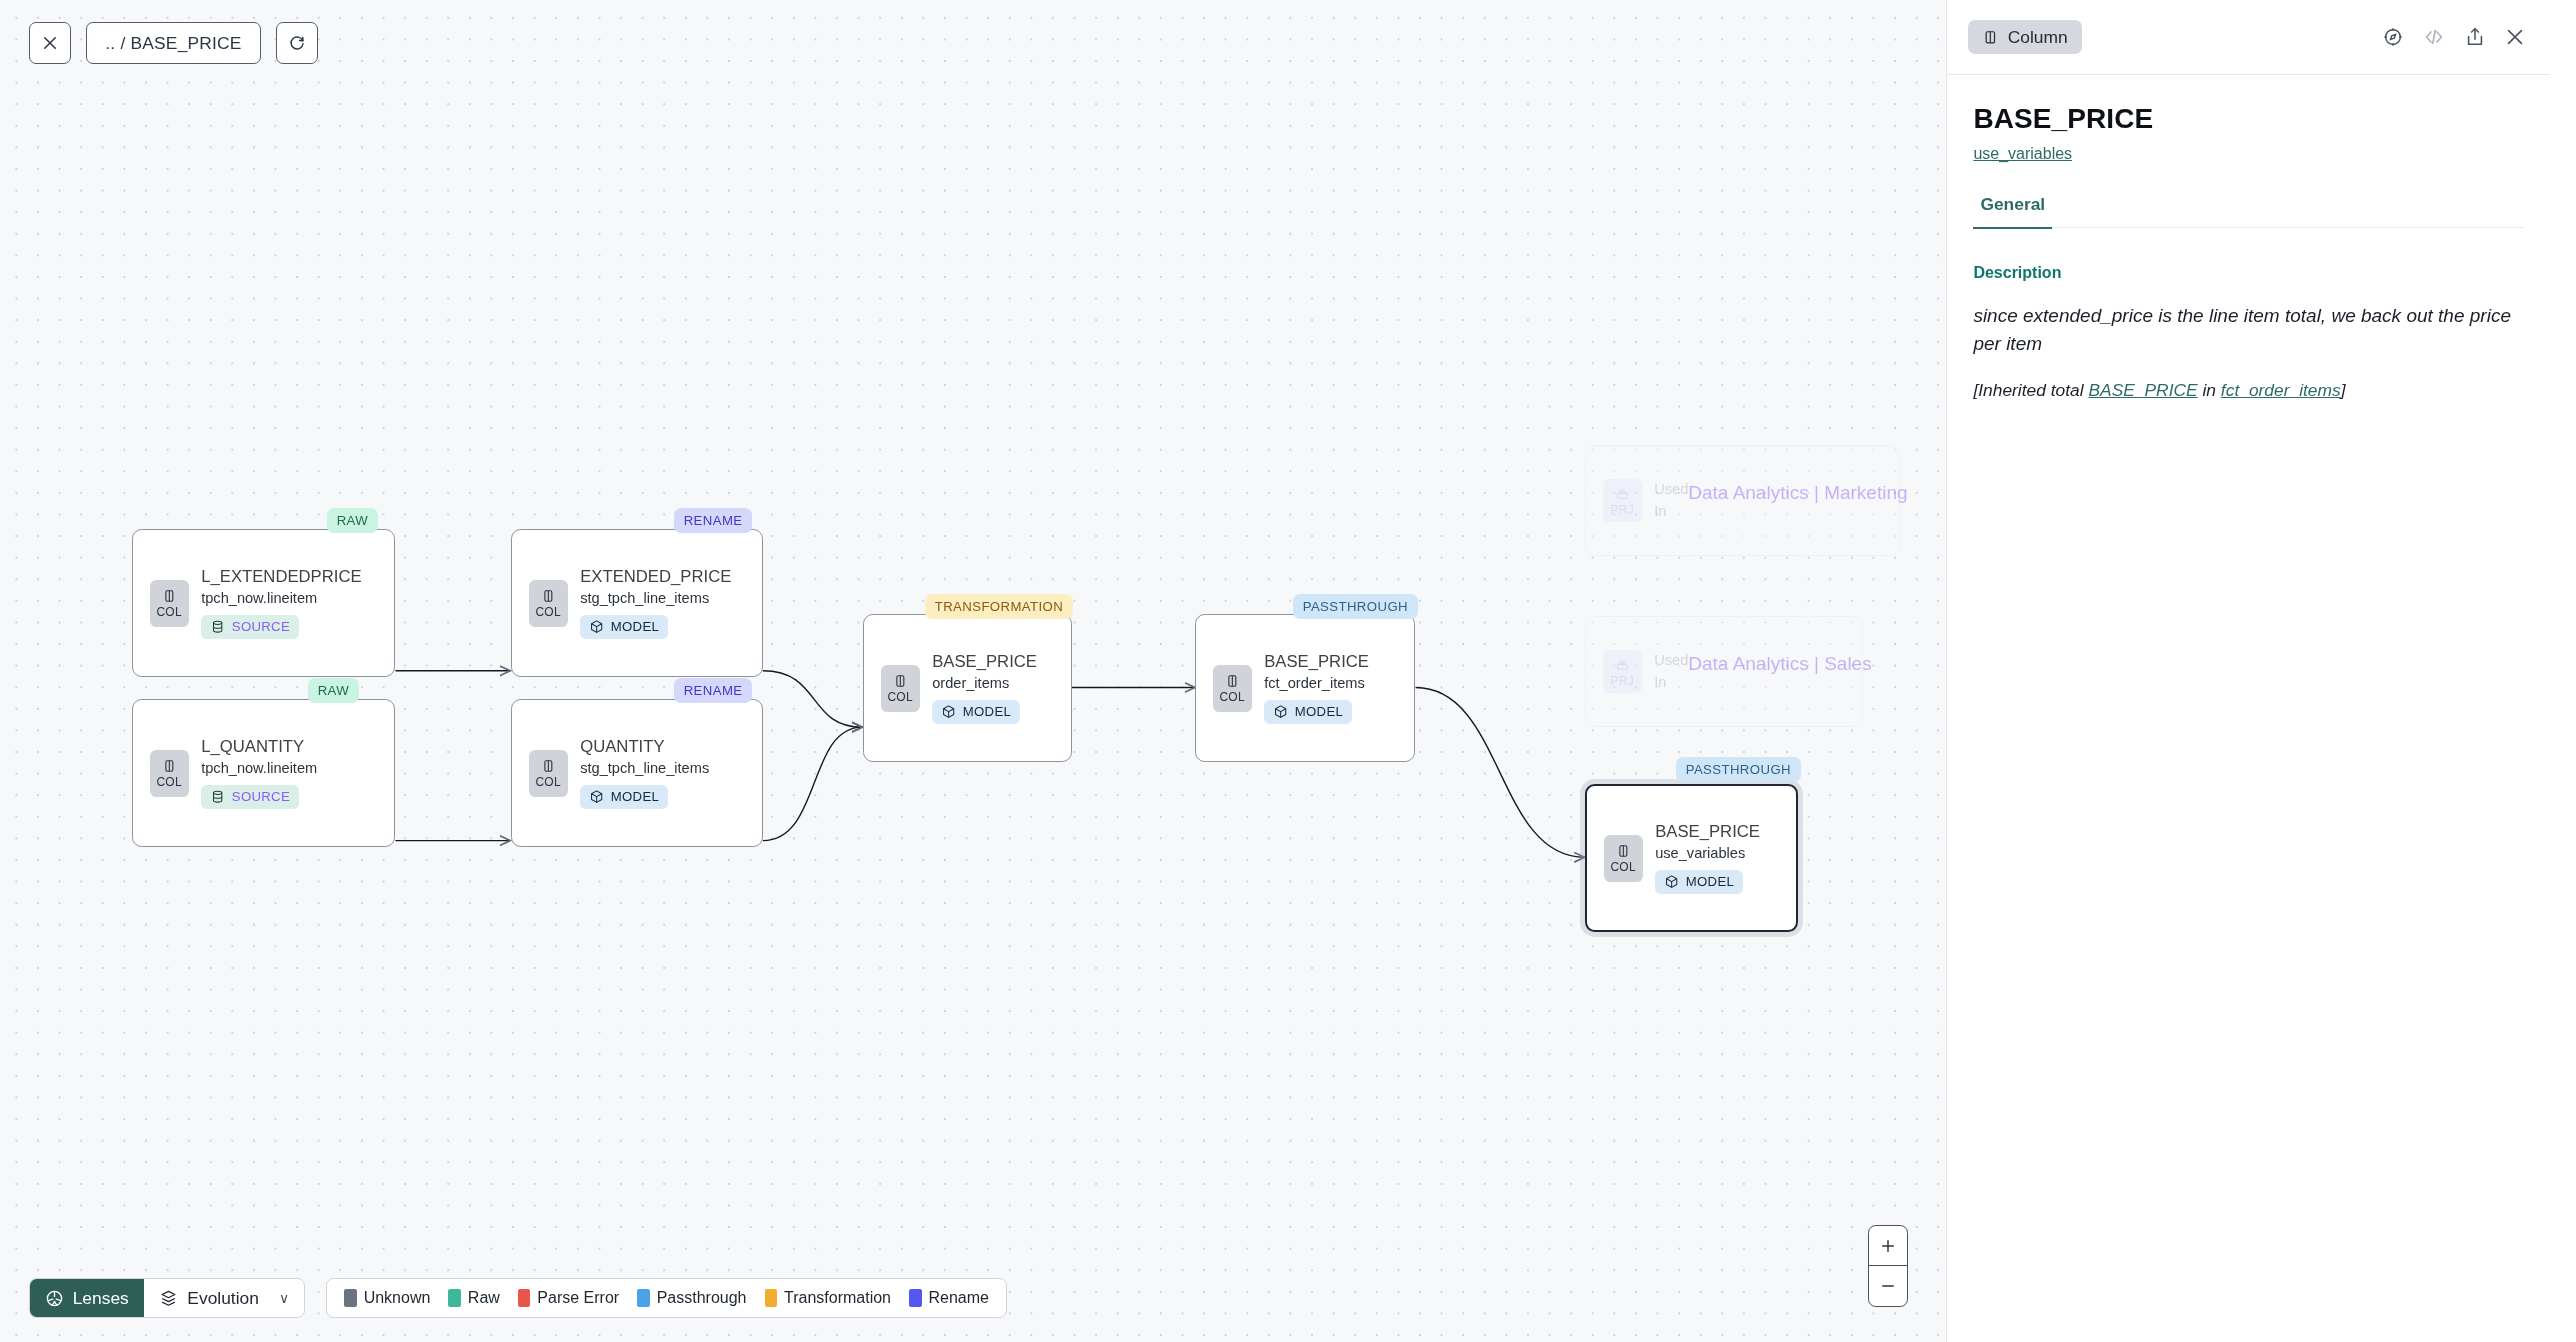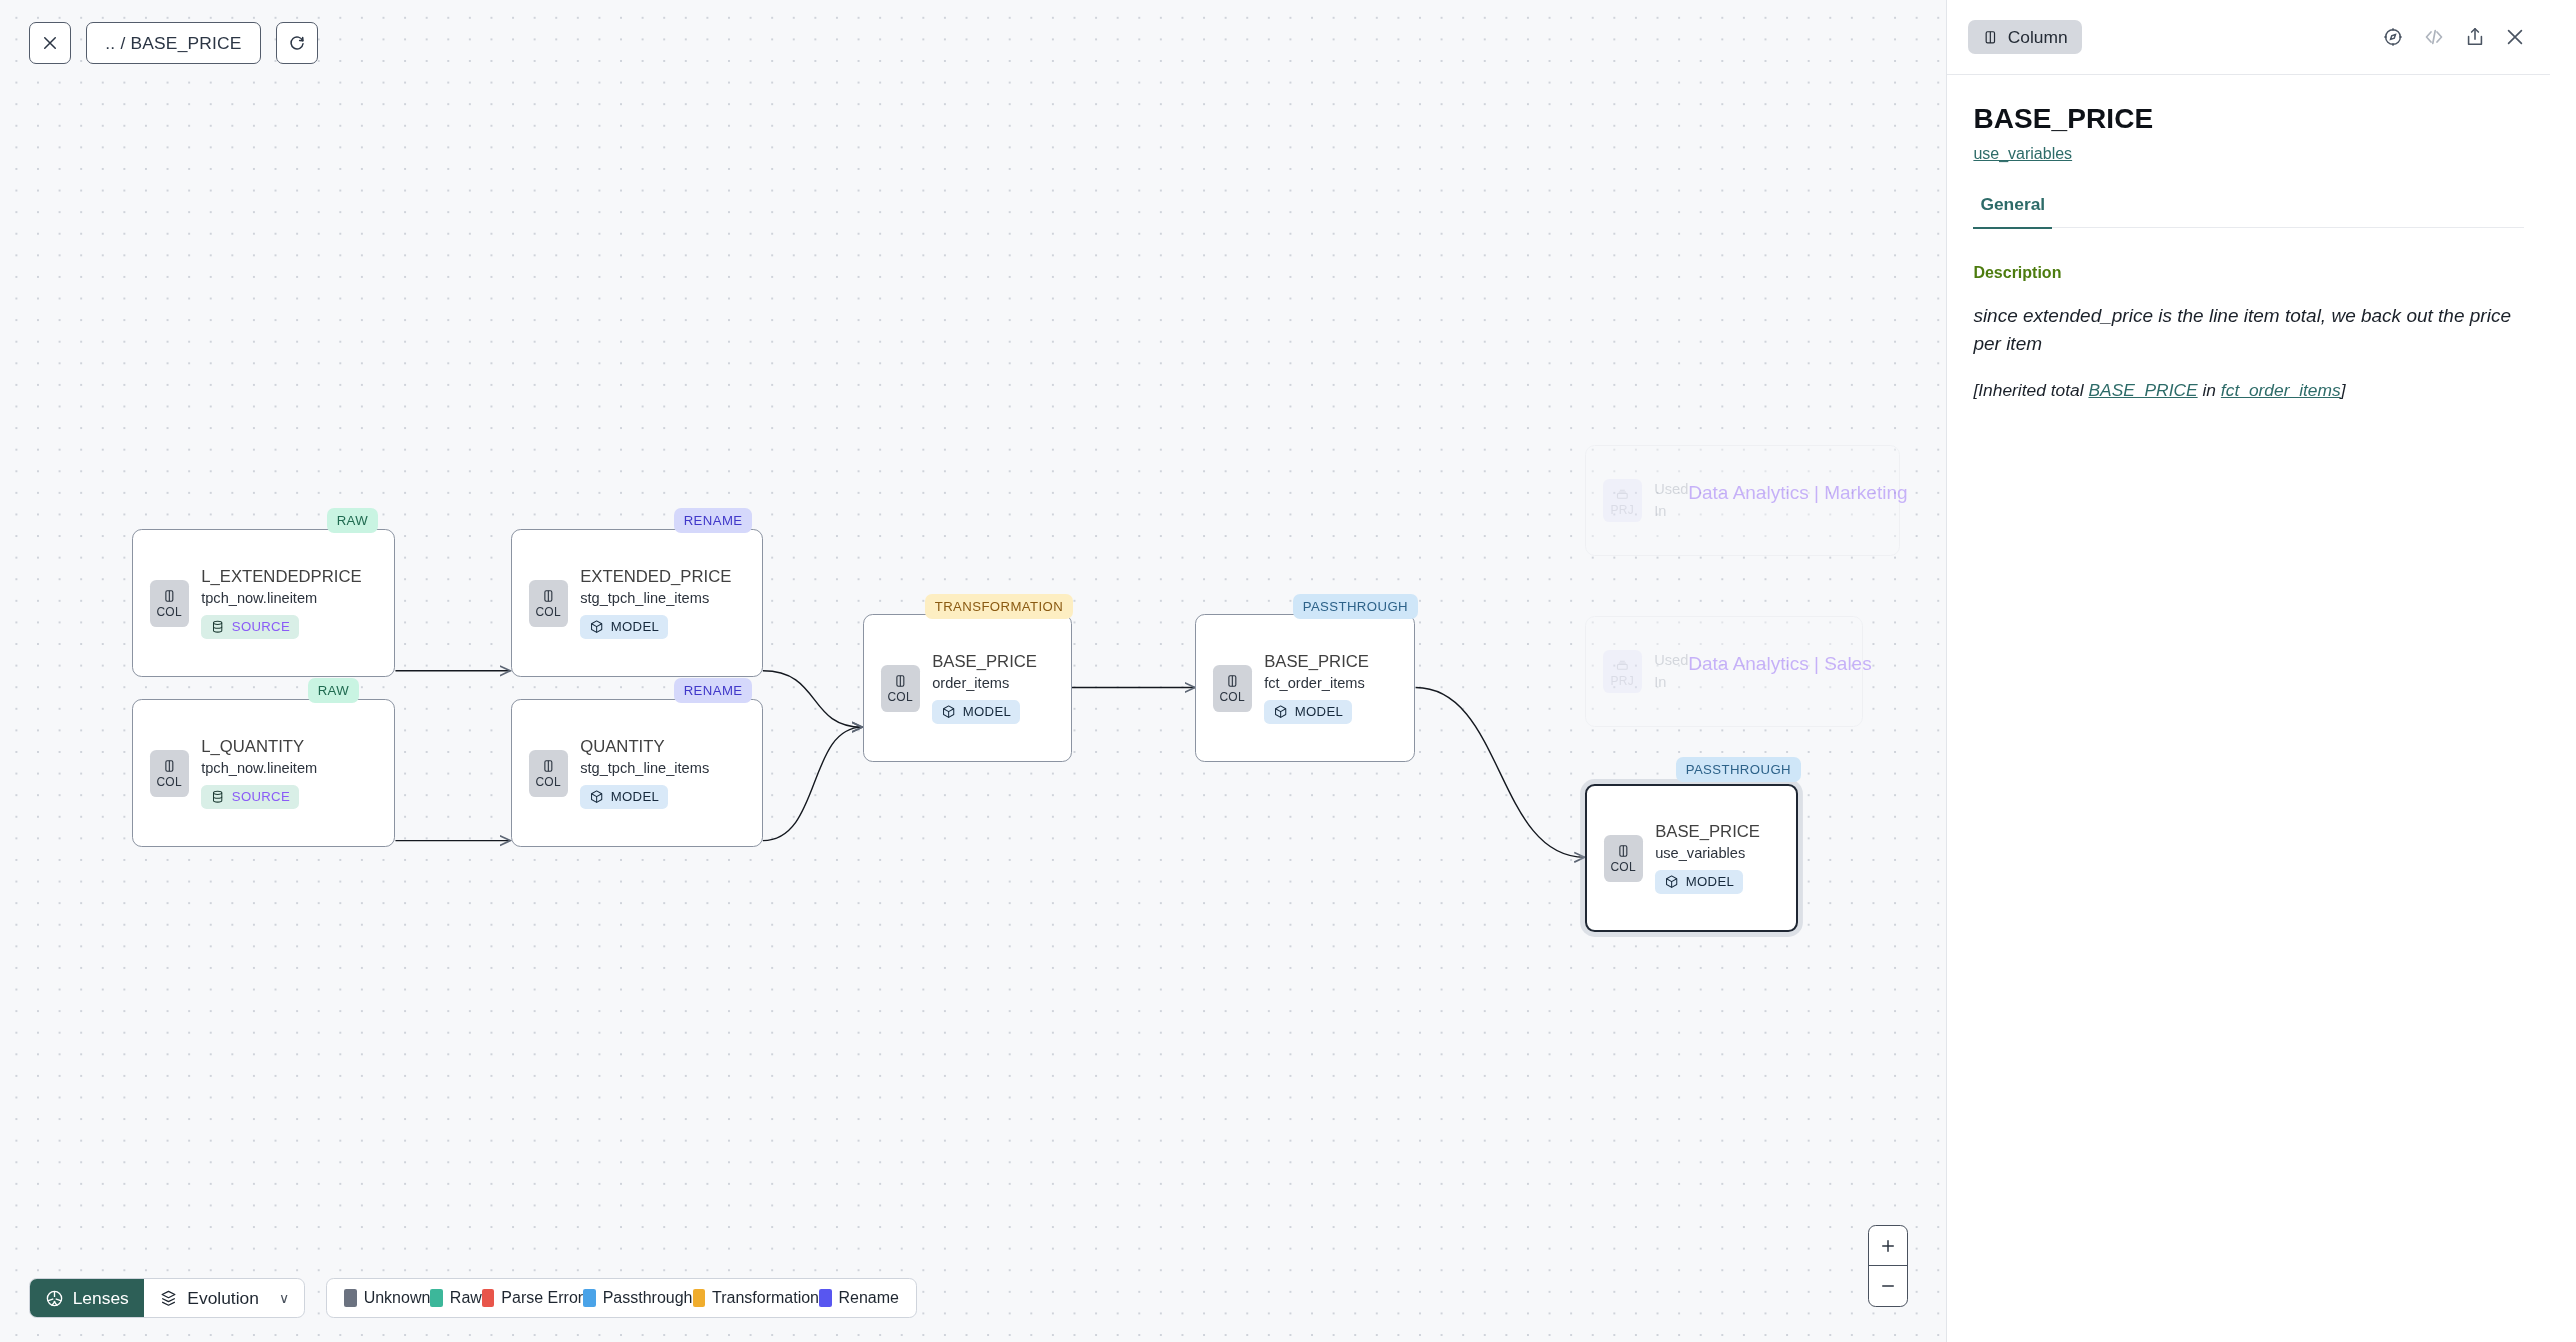--- a/index.html
+++ b/index.html
@@ -90,21 +90,21 @@
   
   .bottom-bar{ position:absolute; left:29px; bottom:25px; display:flex; align-items:center; gap:21px; z-index:40;}
   .lens-group{ display:flex; border:1.1px solid #cfd4dc; border-radius:7.7px; overflow:hidden; background:#fff; height:40px;}
   .lens-btn{
     background:#2d5f57; color:#fff; display:flex; align-items:center; gap:8.4px;
     padding:0 15.3px; font-size:17.4px; cursor:pointer;
   }
   .evo-btn{ display:flex; align-items:center; gap:9px; padding:0 15.3px; color:#1e2630; font-size:17.4px; cursor:pointer;}
   .evo-btn .chev{ font-size:14px; color:#4a525e; margin-left:11px;}
   .legend{
-    display:flex; align-items:center; height:40px; padding:0 16.7px;
+    display:flex; align-items:center; gap:18px; height:40px; padding:0 16.7px;
     background:#fff; border:1.1px solid #cfd4dc; border-radius:7.7px;
   }
   .legend .item{ display:flex; align-items:center; gap:7px; font-size:16px; color:#1e2630; white-space:nowrap;}
   .legend .sw{ width:12.5px; height:18px; border-radius:2.1px; flex:none;}
 
   .zoom-ctrl{
     position:absolute; right:38px; bottom:36px; width:40px; z-index:40;
     background:#fff; border:1.1px solid #49515e; border-radius:7.7px; overflow:hidden;
   }
   .zoom-ctrl div{
@@ -126,21 +126,21 @@
   .p-icons{ display:flex; align-items:center; gap:18px; color:#4a5462;}
   .p-icons .ic{ cursor:pointer; display:flex; }
   .p-body{ padding: 28px 26.4px 0 26.4px; }
   .p-title{ font-size:28px; font-weight:bold; color:#0d1117; letter-spacing:0.1px;}
   .p-sub{ margin-top:9.7px; font-size:16px; color:#2d6b68; text-decoration:underline; cursor:pointer; display:inline-block;}
   .p-tabs{ margin-top:31px; border-bottom:1.7px solid #e8eaee; display:flex;}
   .p-tab{
     font-size:17.4px; color:#2d6b68; font-weight:bold; padding: 0 7px 12.5px 7px;
     border-bottom:2.8px solid #2d6b68; margin-bottom:-2.1px; cursor:pointer;
   }
-  .sec-label{ margin-top:36px; font-size:16px; font-weight:bold; color:#4d7c0f;}
+  .sec-label{ margin-top:36px; font-size:16px; font-weight:bold; color:#0f766e;}
   .desc{ margin-top:19.5px; font-size:19px; font-style:italic; color:#1a2029; line-height:1.52;}
   .desc2{ margin-top:18px; font-size:17.4px; font-style:italic; color:#1a2029; line-height:1.5;}
   .desc2 a{ color:#2d6b68; text-decoration:underline; font-style:italic;}
 </style>
 </head>
 <body>
 
 <div id="app">
 
   <div id="canvas">

